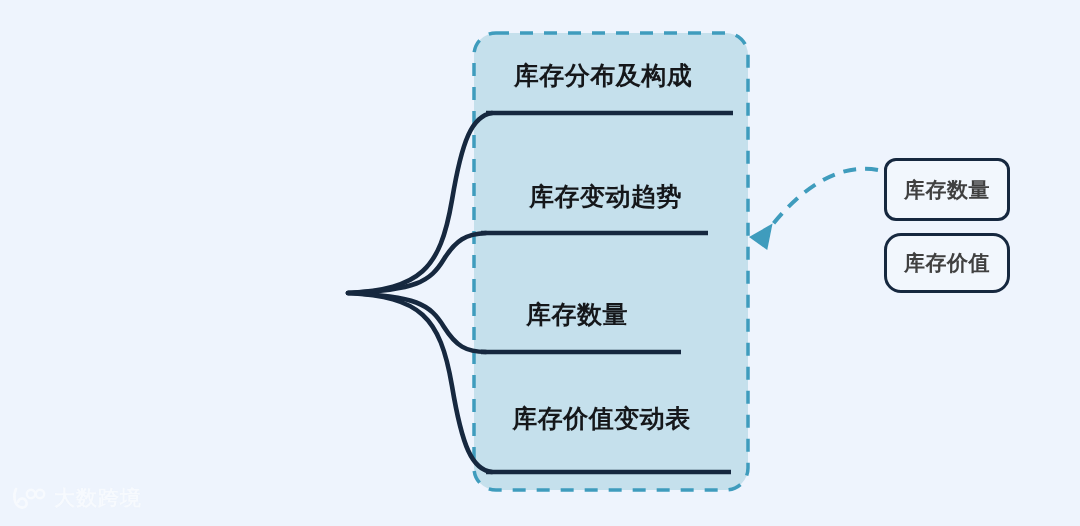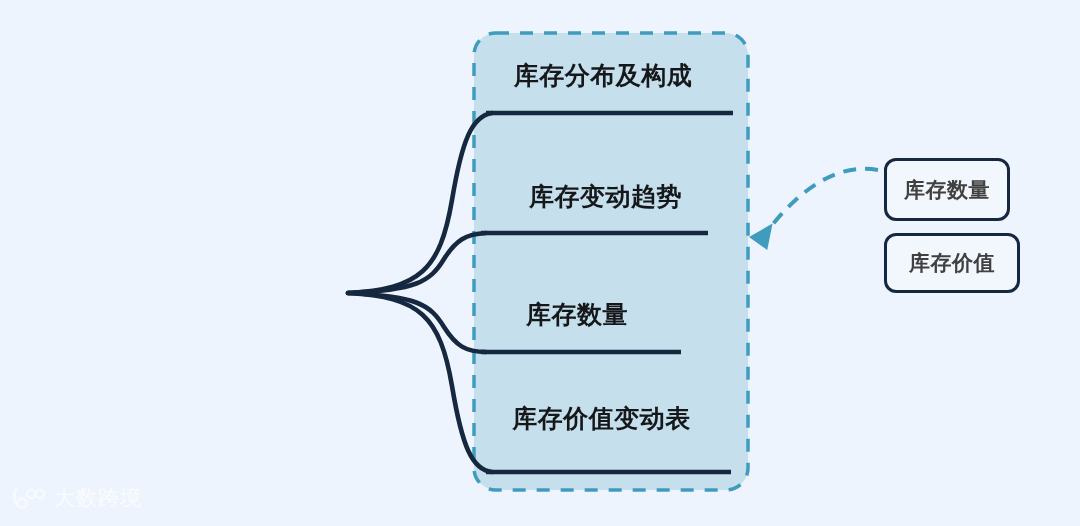--- a/index.html
+++ b/index.html
@@ -71,21 +71,21 @@
     align-items: center;
     justify-content: center;
     font-size: 21px;
     font-weight: bold;
     color: #404040;
     letter-spacing: 0.5px;
     white-space: nowrap;
     box-sizing: border-box;
   }
   .side-box-1 { left: 884px; top: 158px; width: 126px; height: 63px; }
-  .side-box-2 { left: 884px; top: 233px; width: 136px; height: 60px; }
+  .side-box-2 { left: 884px; top: 233px; width: 126px; height: 60px; border-radius: 17px; }
 
   
   .watermark {
     position: absolute;
     left: 12px;
     top: 484px;
     display: flex;
     align-items: center;
     gap: 8px;
     opacity: 0.55;

